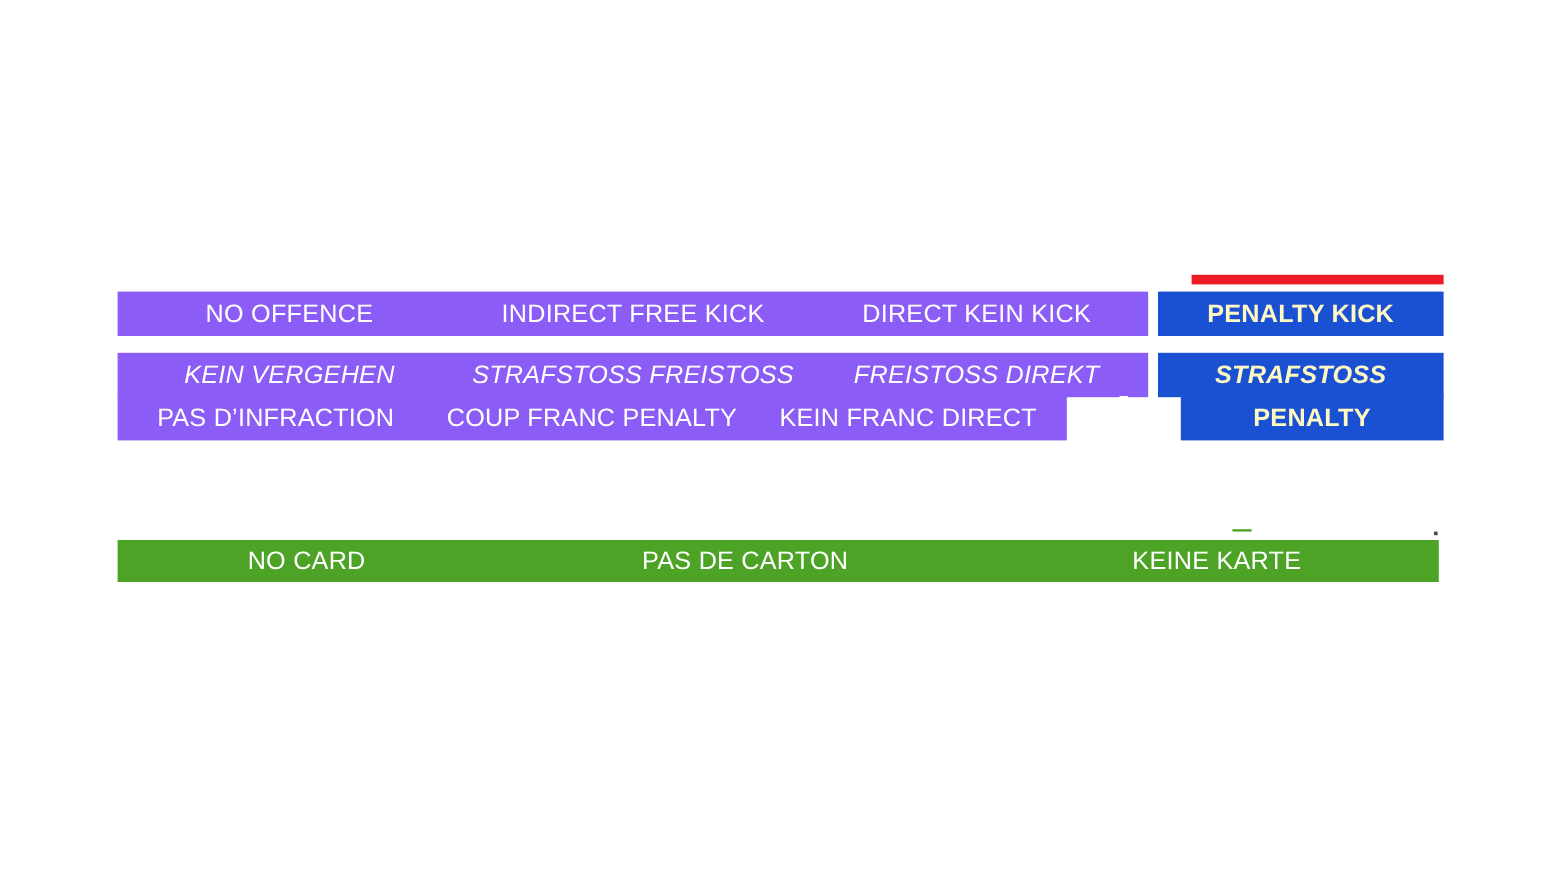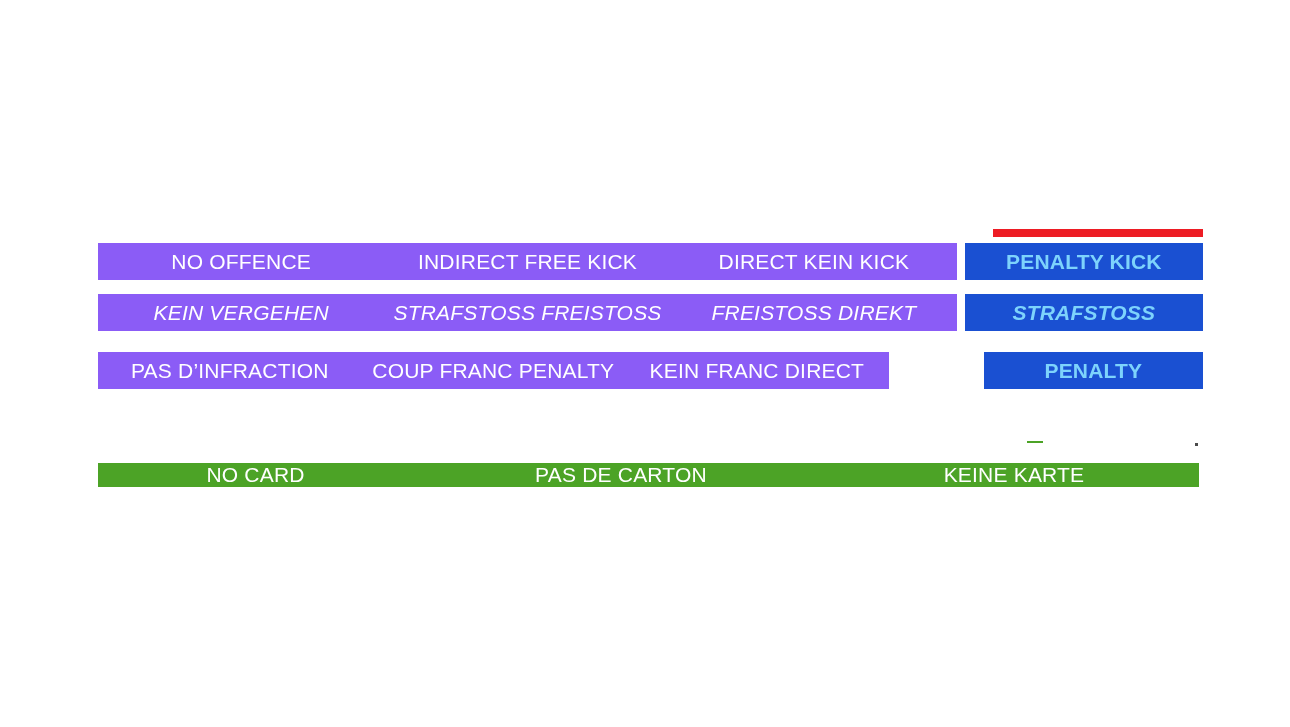--- a/index.html
+++ b/index.html
@@ -45,21 +45,21 @@
     position: absolute;
     left: 0;
     width: 1105px;
     height: 37px;
     display: flex;
     flex-direction: row;
     align-items: stretch;
   }
   .matrix-row.r1 { top: 14px; }
   .matrix-row.r2 { top: 65px; font-style: italic; }
-  .matrix-row.r3 { top: 123px; gap: 44px; }
+  .matrix-row.r3 { top: 101px; gap: 44px; }
 
   .cell-group {
     width: 887px;
     background: #8b5cf6;
     display: flex;
     flex-direction: row;
     align-items: center;
   }
 
   .cell {
@@ -79,47 +79,46 @@
     width: 8px;
     background: #ffffff;
   }
 
   .cell-penalty {
     width: 246px;
     background: #1a50d2;
     display: flex;
     align-items: center;
     justify-content: center;
-    color: #7dd3fc;
+    color: #fef9c3;
     font-size: 21px;
     font-weight: 700;
     letter-spacing: 0.2px;
     white-space: nowrap;
   }
 
   
   .card-block {
     position: absolute;
     left: 98px;
     top: 450px;
     width: 1101px;
     height: 35px;
   }
 
   .card-bar {
     position: absolute;
     left: 0;
     top: 0;
     width: 1101px;
-    height: 24px;
+    height: 35px;
     background: #4ca326;
     display: flex;
     flex-direction: row;
     align-items: center;
-    margin-top: 13px;
   }
 
   .card-cell {
     flex: 1 1 0;
     display: flex;
     align-items: center;
     justify-content: center;
     height: 100%;
     color: #ffffff;
     font-size: 21px;

